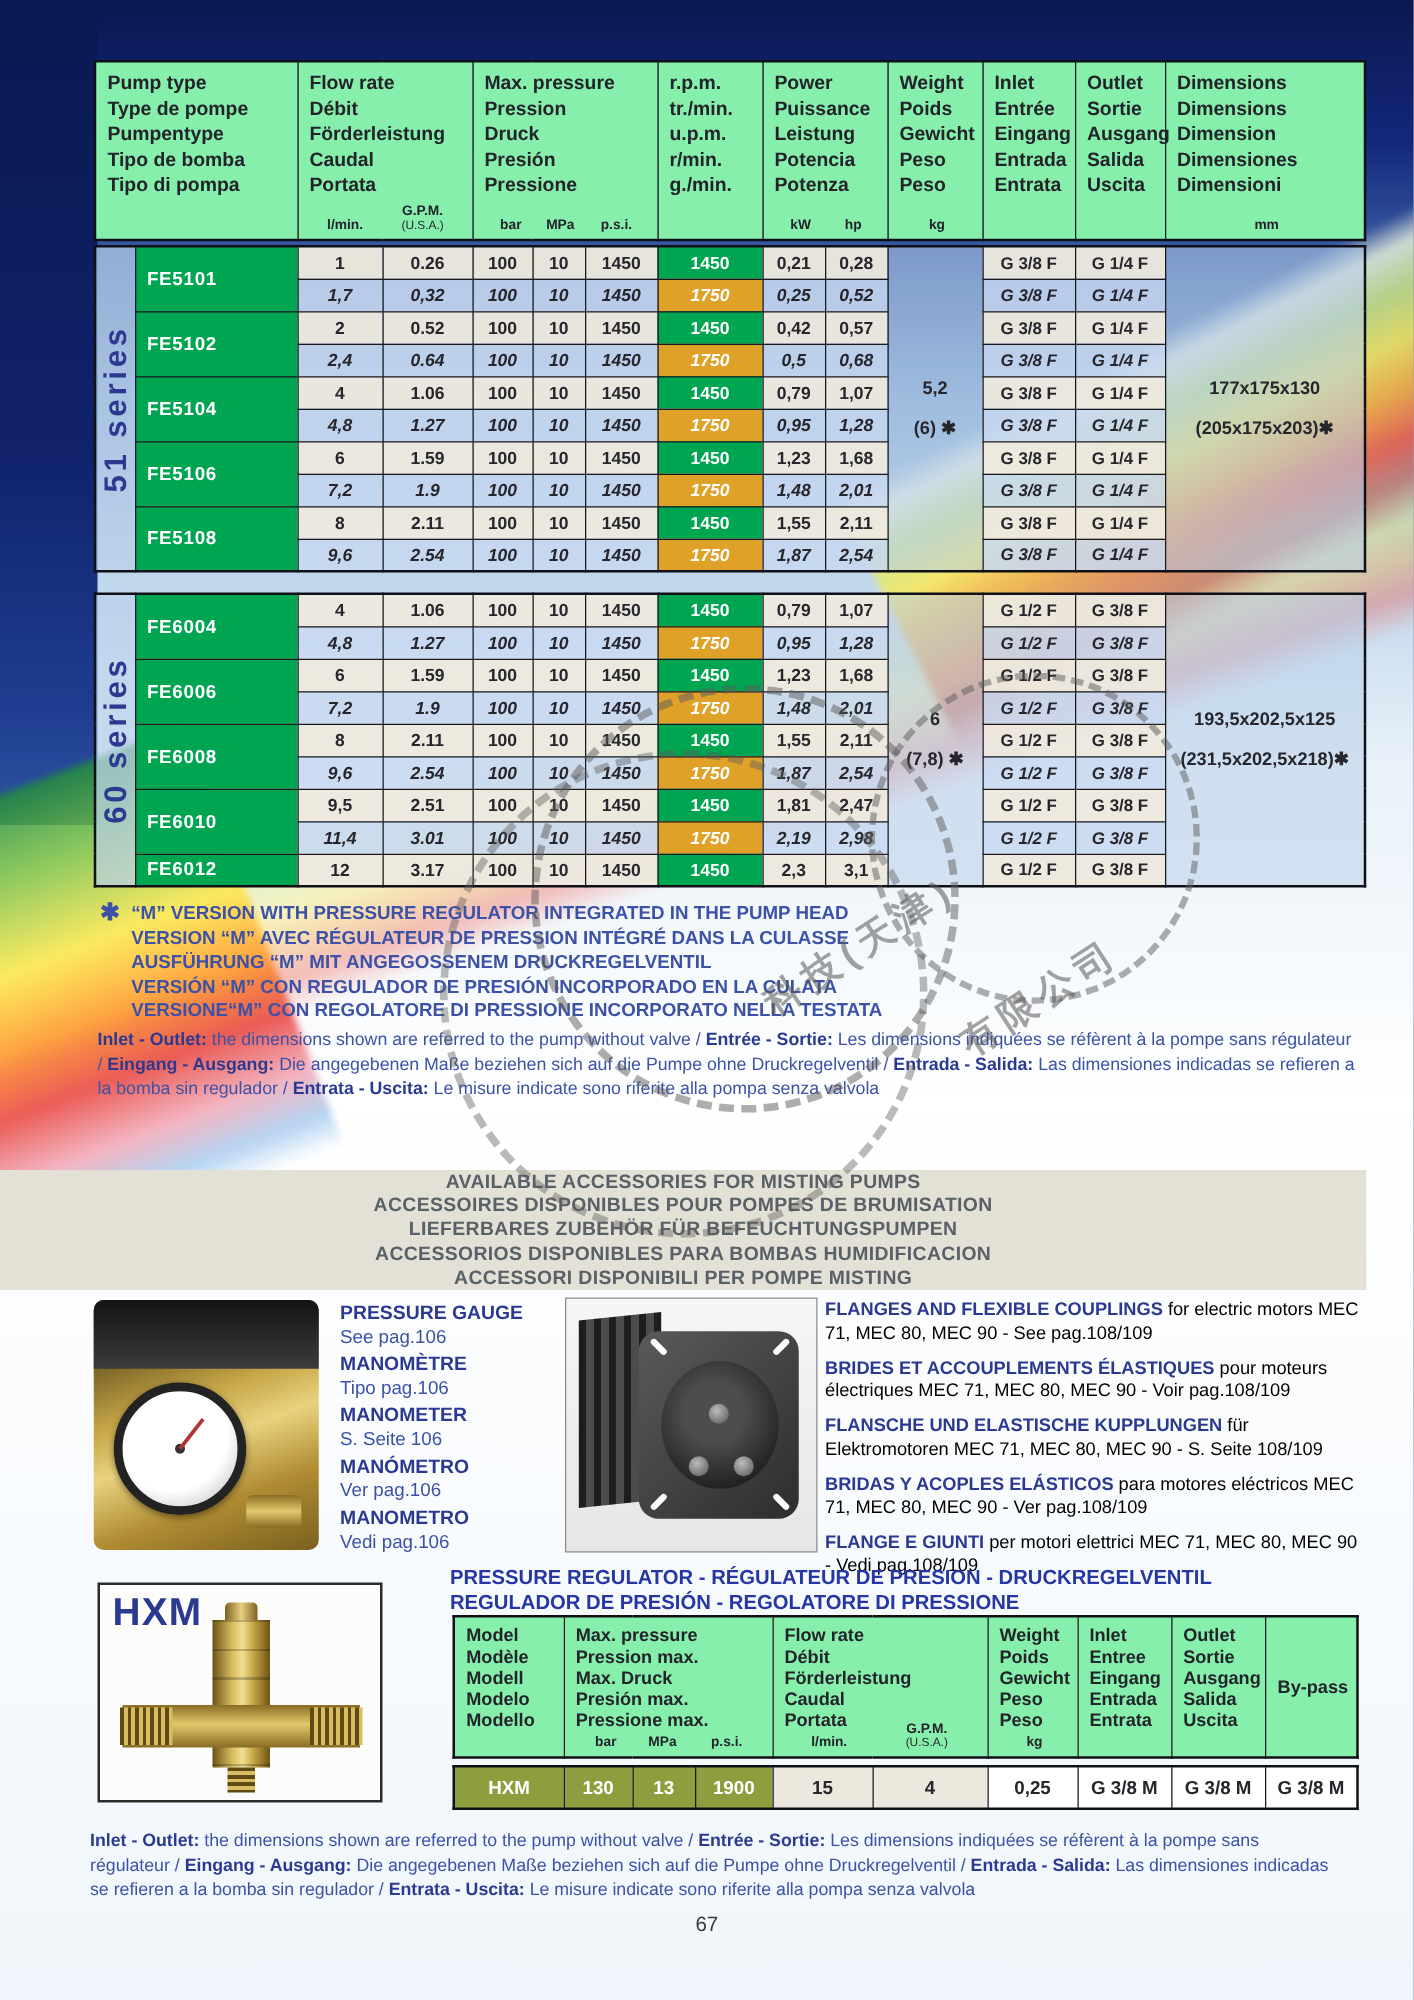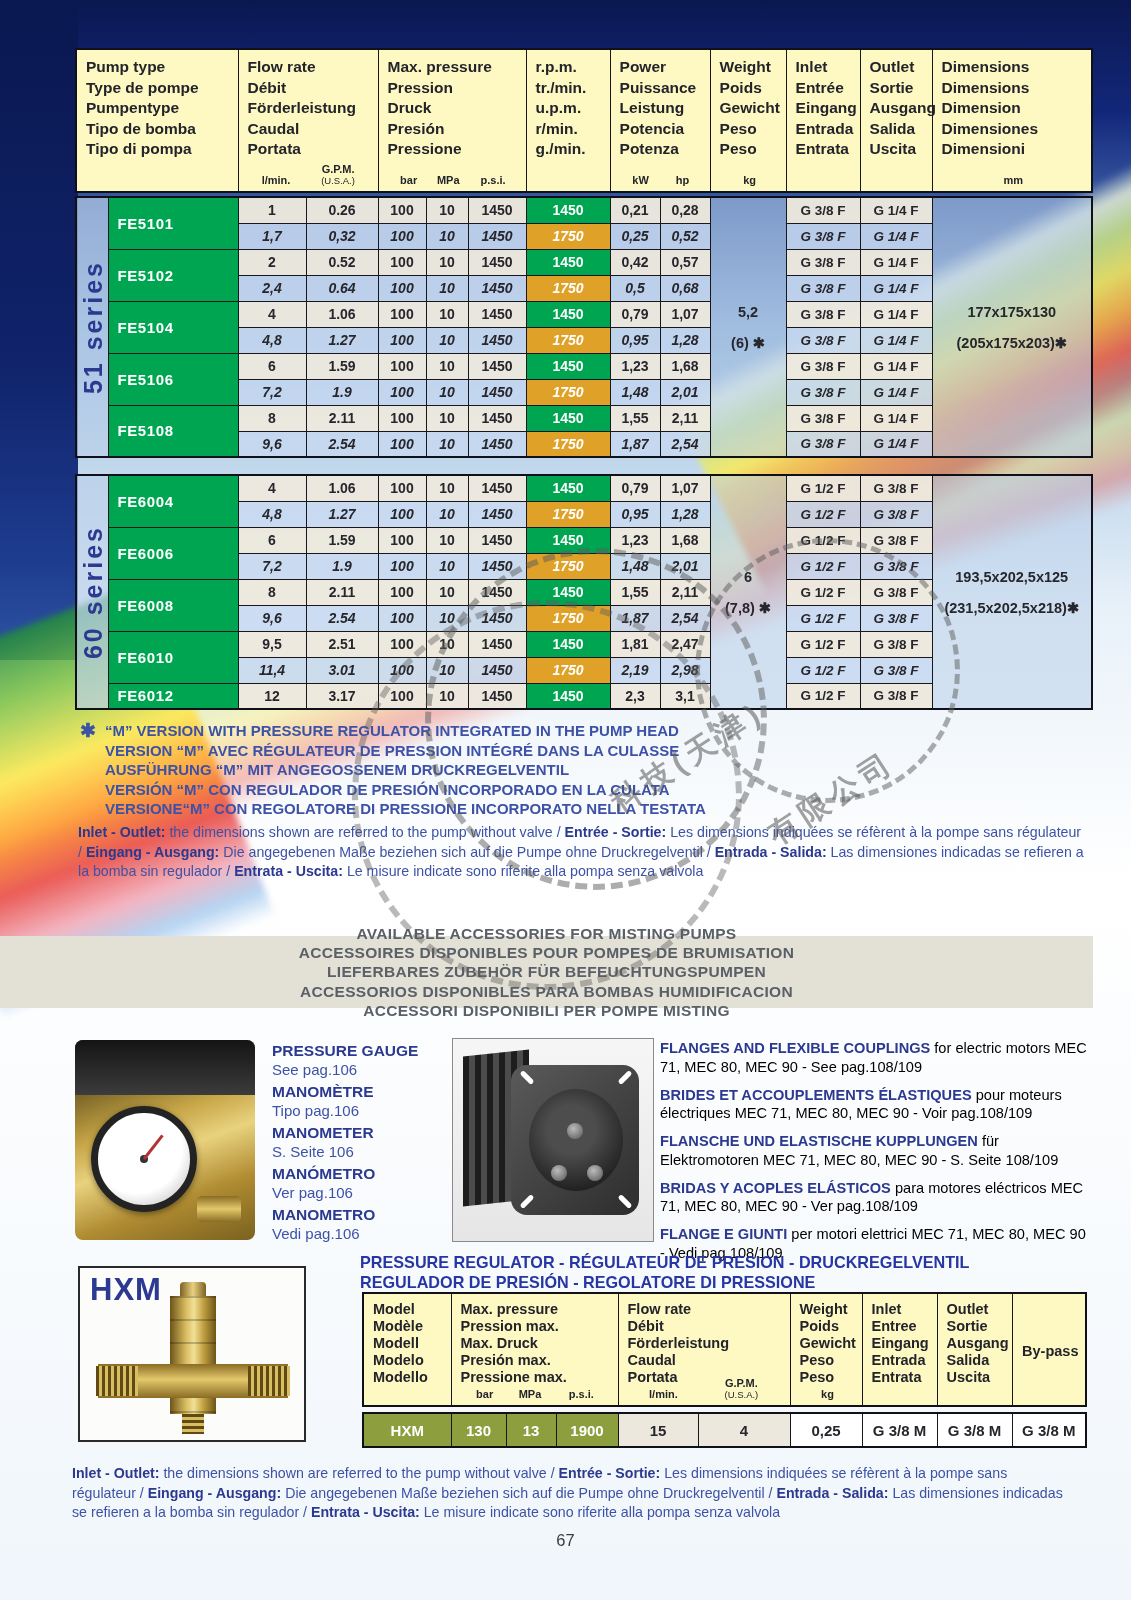--- a/index.html
+++ b/index.html
@@ -11,21 +11,21 @@
   .rainbow{position:absolute;filter:blur(3px);}
   .rainbow-right{right:-100px;top:265px;width:540px;height:230px;transform:rotate(-27deg);opacity:.8;
     background:linear-gradient(180deg,rgba(255,255,255,0) 0%,#f3fadf 10%,#cfe87e 24%,#ffec4f 40%,#ffa62b 56%,#ef4b39 72%,#b23a6b 84%,rgba(178,58,107,0) 96%);}
   .rainbow-mid{left:-80px;top:540px;width:1320px;height:150px;transform:rotate(-19deg);opacity:.35;
     background:linear-gradient(180deg,rgba(255,255,255,0) 0%,#cfe87e 25%,#ffec4f 45%,#ffa62b 62%,#ef4b39 80%,rgba(239,75,57,0) 100%);}
   .rainbow-left{left:-70px;top:620px;width:290px;height:360px;transform:rotate(-21deg);opacity:.85;
     background:linear-gradient(180deg,#1f8a3e 0%,#7dc242 18%,#ffe94e 38%,#ff9d2e 54%,#e8403a 68%,#f2a9b8 82%,#a9cdf0 92%,rgba(255,255,255,0) 100%);}
   
   .tbl{position:absolute;left:75px;border-collapse:collapse;table-layout:fixed;width:1016px;z-index:5;border:2px solid #101018;}
   .tbl th,.tbl td{border:1px solid #17171c;box-sizing:border-box;}
-  .tbl th{background:#fef9c3;vertical-align:top;text-align:left;padding:7px 6px 5px 9px;color:#23232a;}
+  .tbl th{background:#86efac;vertical-align:top;text-align:left;padding:7px 6px 5px 9px;color:#23232a;}
   .main-head th{height:143px;font-size:15.5px;line-height:20.5px;}
   .hwrap{position:relative;height:100%;}
   .hlab{white-space:pre-line;font-weight:bold;}
   .units{position:absolute;bottom:0;left:0;right:0;display:flex;font-size:11px;font-weight:bold;line-height:11px;align-items:flex-end;}
   .units span{text-align:center;display:block;}
   .u1{width:46%;} .u2{width:54%;}
   .gpm-sub{font-size:9.5px;font-weight:normal;}
   .u-press .pa{width:32%;} .u-press .pb{width:28%;} .u-press .pc{width:40%;}
   .u-pow span{width:50%;}
   .u-center{justify-content:center;}
@@ -38,21 +38,21 @@
   .body td.merge{background:rgba(186,208,234,.55);font-style:normal;font-size:14.5px;}
   .body td.merge .mt{margin-top:15px;}
   .body td.series{background:rgba(186,208,234,.7);}
   .vert{writing-mode:vertical-rl;transform:rotate(180deg);font-size:25px;font-weight:bold;color:#2B3990;letter-spacing:3px;margin:auto;display:block;}
   
   .m-note{position:absolute;left:80px;top:721px;z-index:6;color:#3D52A6;font-weight:bold;font-size:15px;line-height:19.5px;display:flex;gap:9px;width:940px;}
   .m-note .star{font-size:19px;line-height:20px;}
   .io-note{position:absolute;color:#3D52A6;font-size:14.2px;line-height:19.5px;z-index:6;text-align:left;}
   .sb{font-weight:bold;color:#2B3990;}
   .st{font-weight:normal;}
-  .acc-band{position:absolute;left:0;top:936px;width:1093px;height:72px;background:#E3E0D5;z-index:4;display:flex;flex-direction:column;justify-content:center;text-align:center;color:#5A6067;font-weight:bold;font-size:15.5px;line-height:19.2px;letter-spacing:.3px;}
+  .acc-band{position:absolute;left:0;top:936px;width:1093px;height:96px;background:#E3E0D5;z-index:4;display:flex;flex-direction:column;justify-content:center;text-align:center;color:#5A6067;font-weight:bold;font-size:15.5px;line-height:19.2px;letter-spacing:.3px;}
   
   .gauge-block{position:absolute;left:272px;top:1041px;width:182px;z-index:6;}
   .gb-b{color:#2B3990;font-weight:bold;font-size:15.5px;line-height:19px;}
   .gb-t{color:#3D52A6;font-size:15px;line-height:19px;margin-bottom:3px;}
   .flange-block{position:absolute;left:660px;top:1039px;width:428px;z-index:6;font-size:14.6px;line-height:18.5px;}
   .flange-block p{margin:0 0 9.5px;}
   
   .photo-pump{position:absolute;left:75px;top:1040px;width:180px;height:200px;z-index:5;border-radius:8px;
     background:linear-gradient(160deg,#2a2417 0%,#6e5a22 18%,#c6a546 40%,#e9d27e 55%,#b08c32 75%,#7a611f 100%);}
   .pump-top{position:absolute;top:0;left:0;right:0;height:55px;background:linear-gradient(180deg,#141414,#3c3c3c);border-radius:8px 8px 0 0;}

